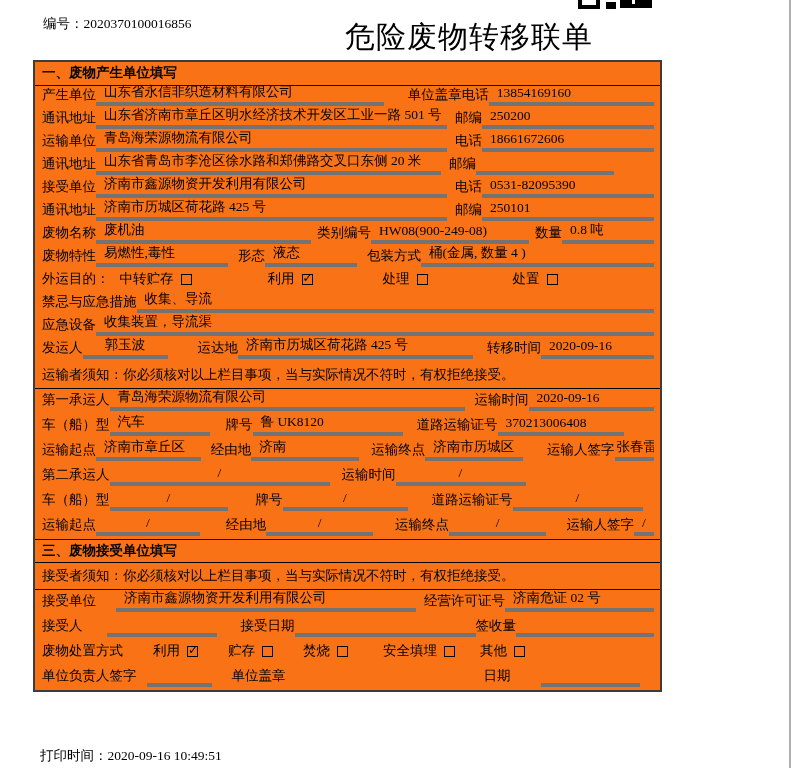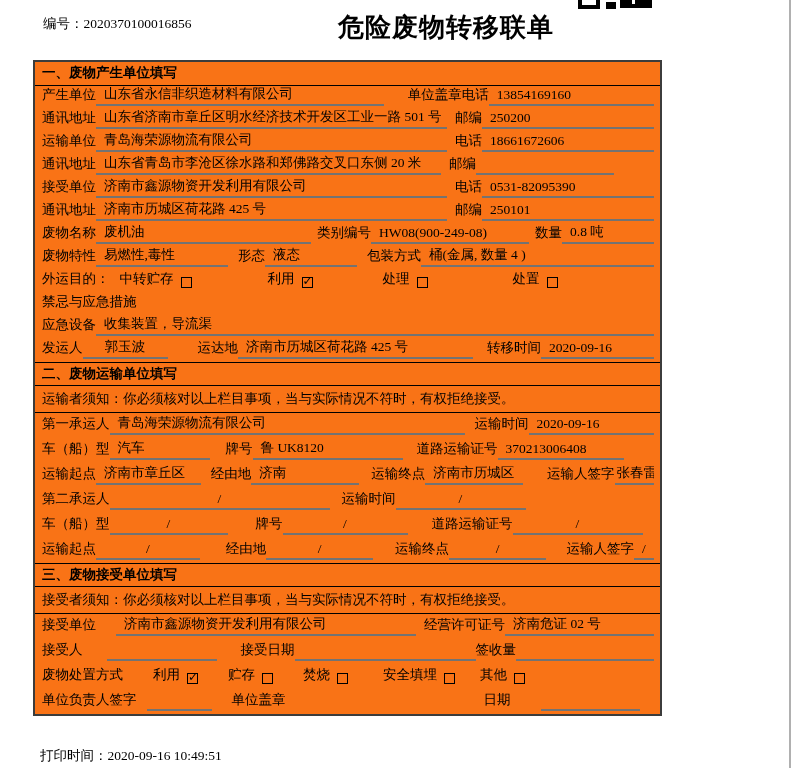--- a/index.html
+++ b/index.html
@@ -1,37 +1,37 @@
 <!DOCTYPE html>
 <html><head>
 <meta charset="utf-8">
 <style>
   *{box-sizing:border-box}
   body{margin:0;background:#fff}
   .page{position:relative;width:796px;height:768px;background:#fff;overflow:hidden;
         font-family:"Liberation Serif","DejaVu Serif",serif;font-size:13.5px;color:#000}
   .serial{position:absolute;top:15px;left:43px;white-space:nowrap}
-  .title{position:absolute;top:2px;left:330px;margin:8px;font-size:26px;font-weight:bold;
+  .title{position:absolute;top:2px;left:330px;margin:15px;font-size:30px;font-weight:normal;
          font-family:"Liberation Sans","DejaVu Sans",sans-serif;letter-spacing:1px;white-space:nowrap}
   .qr{position:absolute;left:578px;top:0;width:74px;height:9px;overflow:hidden}
   .qr i{position:absolute;background:#000;display:block}
   .qr i.hollow{background:transparent;border:4px solid #000}
   .edge{position:absolute;left:789px;top:0;width:2px;height:768px;background:#b0b0b0}
   .tbl{position:absolute;left:33px;top:60px;width:629px;border:2px solid #3c3c3c;background:#f97316}
   .sh{height:24px;line-height:22px;padding-left:7px;font-weight:bold;font-size:13.5px;
       font-family:"Liberation Sans","DejaVu Sans",sans-serif;border-bottom:1px solid #000}
   .bt{border-top:1px solid #000}
   .notice{height:27px;line-height:26px;padding-left:7px;border-bottom:1px solid #000;white-space:nowrap}
   .r{display:flex;align-items:flex-end;height:23px;padding:0 6px 3px 7px}
   .r25{height:25px}
   .l{white-space:nowrap;padding-bottom:2px}
-  .v{border-bottom:2px solid #737373;white-space:nowrap;overflow:hidden;padding:0 2px 1px 8px;min-width:20px}
+  .v{border-bottom:4px solid #737373;white-space:nowrap;overflow:hidden;padding:0 2px 1px 8px;min-width:20px}
   .vc{text-align:center;padding-left:2px}
   .f1{flex:1 1 auto}
-  .opt{display:inline-flex;align-items:flex-end;white-space:nowrap;padding-bottom:2px}
+  .opt{display:inline-flex;align-items:center;white-space:nowrap;padding-bottom:2px}
   .cb{display:inline-block;width:11px;height:11px;border:1px solid #000;margin-left:7px;position:relative}
   .cb.checked::after{content:"\2713";position:absolute;left:0;top:-3px;font-size:12px;line-height:12px;
       font-weight:bold;font-family:"DejaVu Sans","Liberation Sans",sans-serif}
   .ptime{position:absolute;top:747px;left:40px;white-space:nowrap}
 </style>
 </head>
 <body>
 
 <div class="page">
 
@@ -130,37 +130,37 @@
       </span>
       <span class="opt" style="margin-left:85px">
         <span>处置</span>
         <span class="cb"></span>
       </span>
     </div>
 
 
     <div class="r">
       <span class="l">禁忌与应急措施</span>
+      <span class="v f1">收集、导流</span>
     </div>
 
     <div class="r">
       <span class="l">应急设备</span>
       <span class="v f1">收集装置，导流渠</span>
     </div>
 
     <div class="r">
       <span class="l">发运人</span>
       <span class="v vc" style="width:85px">郭玉波</span>
       <span class="l" style="margin-left:30px">运达地</span>
       <span class="v" style="width:235px">济南市历城区荷花路 425 号</span>
       <span class="l" style="margin-left:14px">转移时间</span>
       <span class="v f1">2020-09-16</span>
     </div>
 
-    <div class="sh bt">二、废物运输单位填写</div>
     <div class="notice">运输者须知：你必须核对以上栏目事项，当与实际情况不符时，有权拒绝接受。</div>
 
     <div class="r r25">
       <span class="l">第一承运人</span>
       <span class="v" style="width:355px">青岛海荣源物流有限公司</span>
       <span class="l" style="margin-left:10px">运输时间</span>
       <span class="v f1">2020-09-16</span>
     </div>
 
     <div class="r r25">

